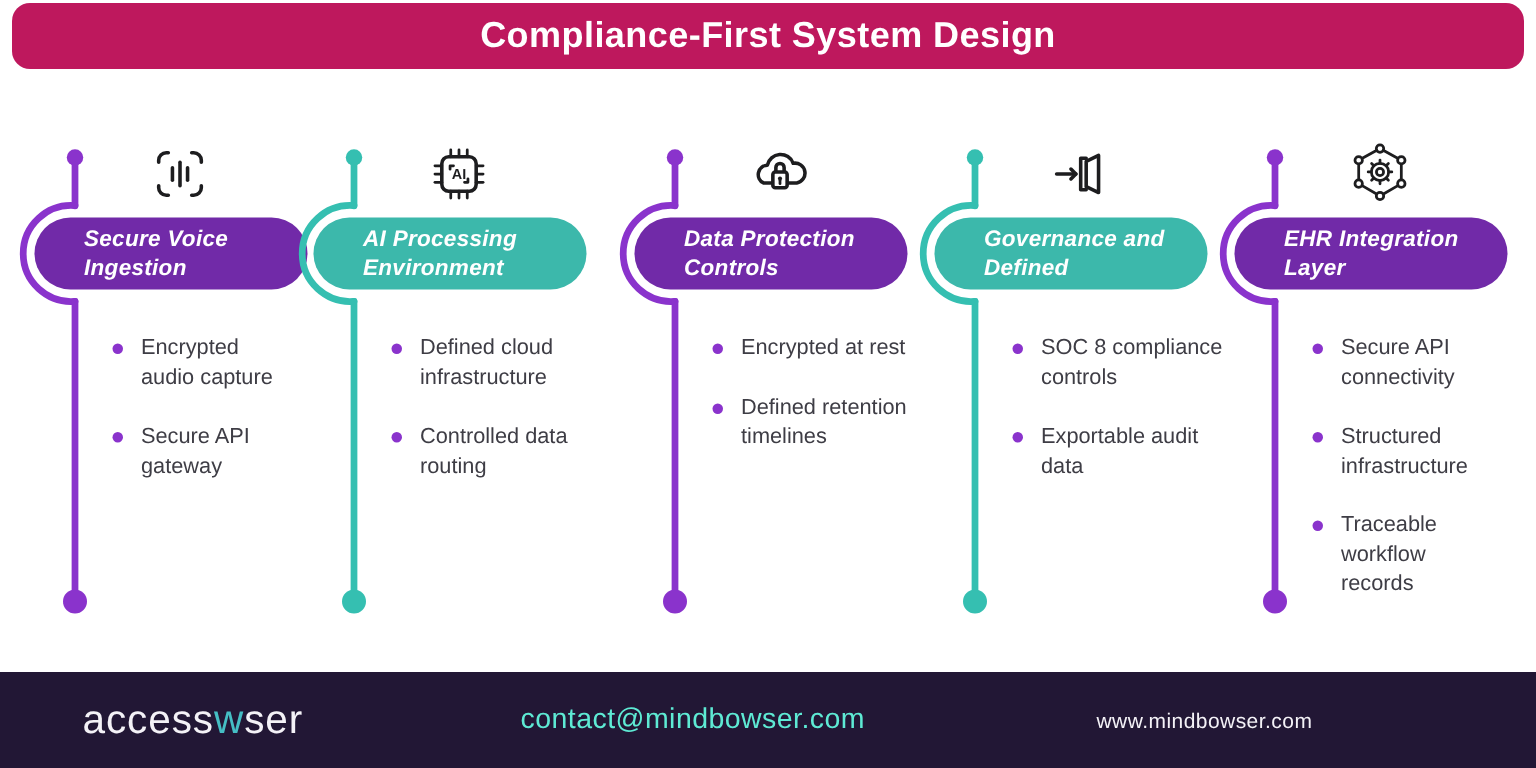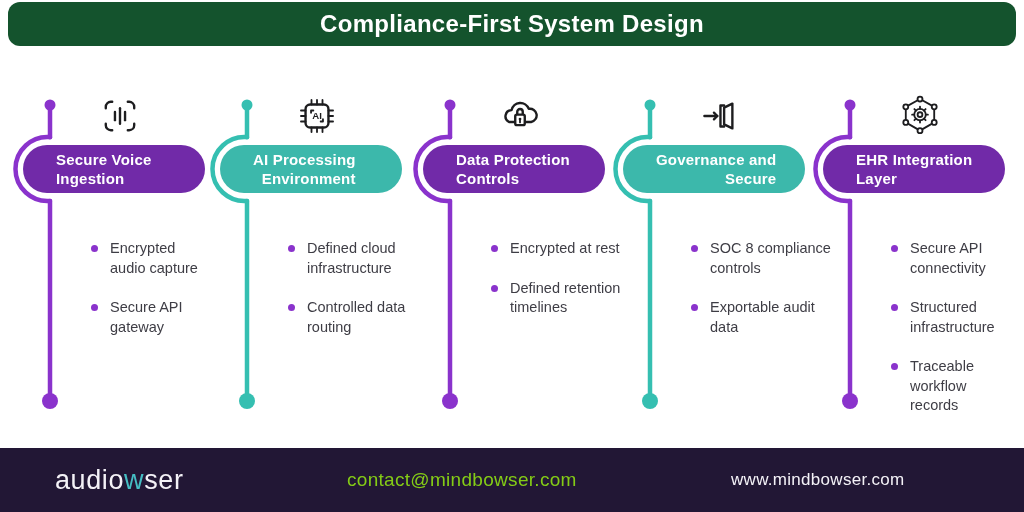--- a/index.html
+++ b/index.html
@@ -4,54 +4,54 @@
 <style>
   html,body{margin:0;padding:0;}
   body{
     width:1024px;height:512px;position:relative;overflow:hidden;
     background:#ffffff;
     font-family:"Liberation Sans", sans-serif;
   }
   
   .banner{
     position:absolute;left:8px;top:2px;width:1008px;height:44px;
-    background:#14532d;border-radius:12px;
+    background:#be185d;border-radius:12px;
     display:flex;align-items:center;justify-content:center;
   }
   .banner .title{
     color:#ffffff;font-size:24px;font-weight:bold;letter-spacing:.3px;
   }
   
   .column{position:absolute;top:90px;width:200px;height:340px;}
-  .col0{left:10px}.col1{left:207px}.col2{left:410px}.col3{left:610px}.col4{left:810px}
+  .col0{left:10px}.col1{left:196px}.col2{left:410px}.col3{left:610px}.col4{left:810px}
   .connector{position:absolute;left:0;top:0;}
   .purple .acc-stroke{stroke:#8a33cc;}
   .purple .acc-fill{fill:#8a33cc;}
   .teal .acc-stroke{stroke:#35bfb1;}
   .teal .acc-fill{fill:#35bfb1;}
   .acc-stroke{stroke-width:4.5;fill:none;stroke-linecap:round;}
   .icon{position:absolute;left:88px;top:4px;width:44px;height:44px;}
   .icon svg{width:44px;height:44px;display:block;}
   .ic{stroke:#1d1d1f;stroke-width:2.6;fill:none;stroke-linecap:round;stroke-linejoin:round;}
   .ic-thin{stroke:#1d1d1f;stroke-width:2;fill:none;stroke-linecap:round;stroke-linejoin:round;}
   .ic-fillwhite{fill:#ffffff;}
   .pill{
     position:absolute;left:13px;top:55px;width:182px;height:48px;
     border-radius:24px;box-sizing:border-box;
     display:flex;align-items:center;padding-left:33px;
   }
   .purple .pill{background:#712aa8;}
-  .teal .pill{background:#3cb8ab;text-align:right;}
+  .teal .pill{background:#3cb8ab;}
   .pill span{
     color:#ffffff;font-weight:bold;font-size:15px;line-height:19px;
-    white-space:pre-line;letter-spacing:.2px;
+    white-space:pre-line;letter-spacing:.2px;font-style:italic;
   }
   .bullets{
     position:absolute;left:63px;top:133px;width:152px;
-    margin:16px;padding:0;list-style:none;
+    margin:0;padding:0;list-style:none;
   }
   .bullets li{
     position:relative;padding-left:21px;margin:0 0 20px 0;
     font-size:14.5px;line-height:19.5px;color:#3e3d45;white-space:pre-line;
   }
   .bullets li::before{
     content:"";position:absolute;left:2px;top:6px;width:7px;height:7px;
     border-radius:50%;background:#8a33cc;
   }
   
@@ -59,25 +59,25 @@
     position:absolute;left:0;top:448px;width:1024px;height:64px;
     background:#221735;
   }
   .footer .logo{
     position:absolute;left:55px;top:50%;transform:translateY(-50%);
     font-size:27px;letter-spacing:.6px;color:#f4f2f7;
   }
   .footer .logo .logo-w{color:#45bec4;}
   .footer .contact{
     position:absolute;left:347px;top:50%;transform:translateY(-50%);
-    font-size:19px;color:#84cc16;letter-spacing:.3px;
+    font-size:19px;color:#5eead4;letter-spacing:.3px;
   }
   .footer .website{
     position:absolute;left:731px;top:50%;transform:translateY(-50%);
-    font-size:17px;color:#f4f2f7;letter-spacing:.3px;
+    font-size:14px;color:#f4f2f7;letter-spacing:.3px;
   }
 </style>
 </head>
 <body>
 
 <div class="banner">
   <div class="title">Compliance-First System Design</div>
 </div>
 
 <div class="column col0 purple">
@@ -190,21 +190,21 @@
   <div class="icon">
     <svg viewBox="0 0 48 48">
       <line class="ic" x1="7" y1="24" x2="21" y2="24"></line>
       <path class="ic" d="M17.4 20.4 L21 24 L17.4 27.6"></path>
       <path class="ic" d="M28.5 12.5 H24.5 V35.5 H28.5"></path>
       <path class="ic" d="M28.5 14.8 L37.5 10.5 V37.5 L28.5 33.2 Z"></path>
     </svg>
   </div>
   <div class="pill">
     <span>Governance and
-Secure</span>
+Defined</span>
   </div>
   <ul class="bullets">
     <li>SOC 8 compliance
 controls</li>
     <li>Exportable audit
 data</li>
   </ul>
 </div>
 
 <div class="column col4 purple">
@@ -246,17 +246,17 @@
     <li>Structured
 infrastructure</li>
     <li>Traceable
 workflow
 records</li>
   </ul>
 </div>
 
 <div class="footer">
   <div class="logo">
-    <span>audio</span><span class="logo-w">w</span><span>ser</span>
+    <span>access</span><span class="logo-w">w</span><span>ser</span>
   </div>
   <div class="contact">contact@mindbowser.com</div>
   <div class="website">www.mindbowser.com</div>
 </div>
 
 </body></html>

